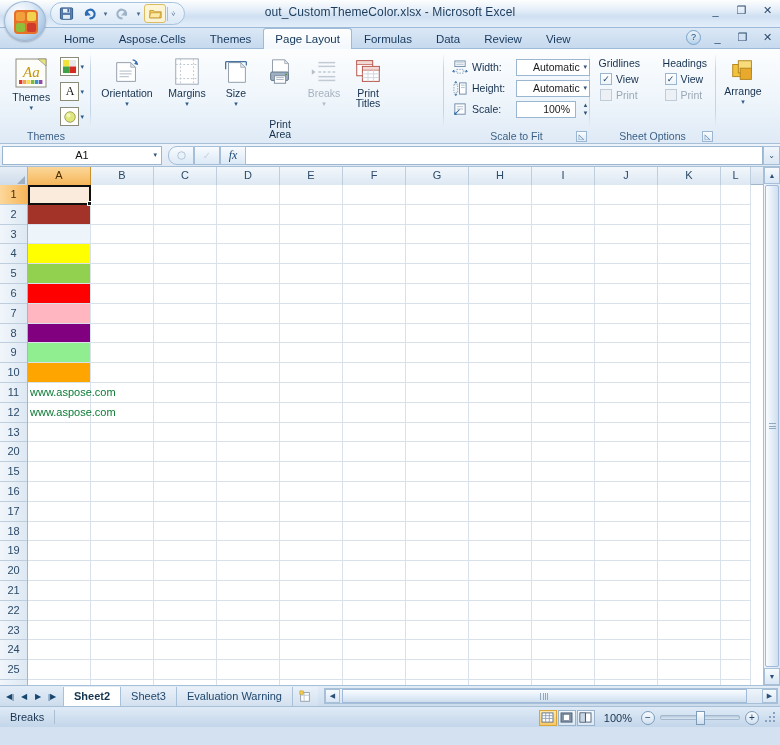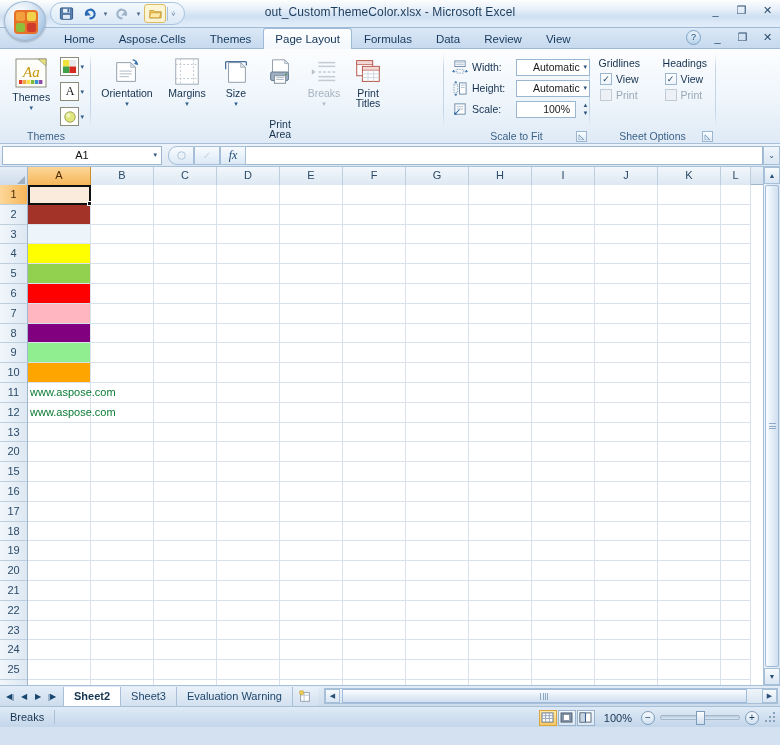--- a/index.html
+++ b/index.html
@@ -628,20 +628,33 @@
       </div>
       <div class="group-label">
         <span>Sheet Options</span>
         <span class="dlg-launcher">◺</span>
       </div>
     </div>
 
     <div class="group-sep"></div>
 
     <div class="group" style="width:54px;">
+      <div class="group-body" style="justify-content:center;">
+        <div class="bigbtn" style="width:50px;">
+          <div class="ico">
+            <svg width="28" height="28" viewBox="0 0 30 30">
+              <rect x="4" y="8" width="14" height="13" fill="#f2c23c" stroke="#b2841b"></rect>
+              <rect x="10" y="4" width="14" height="13" fill="#f8dc7c" stroke="#b2841b"></rect>
+              <rect x="12" y="12" width="12" height="12" fill="#e8a92c" stroke="#b2841b"></rect>
+            </svg>
+          </div>
+          <div class="lbl">Arrange</div>
+          <div class="caret">▾</div>
+        </div>
+      </div>
       <div class="group-label"></div>
     </div>
   </div>
 
   <div class="fbar">
     <div class="namebox">
       <span>A1</span>
       <span class="nb-caret">▾</span>
     </div>
     <div class="fbar-sep"></div>

